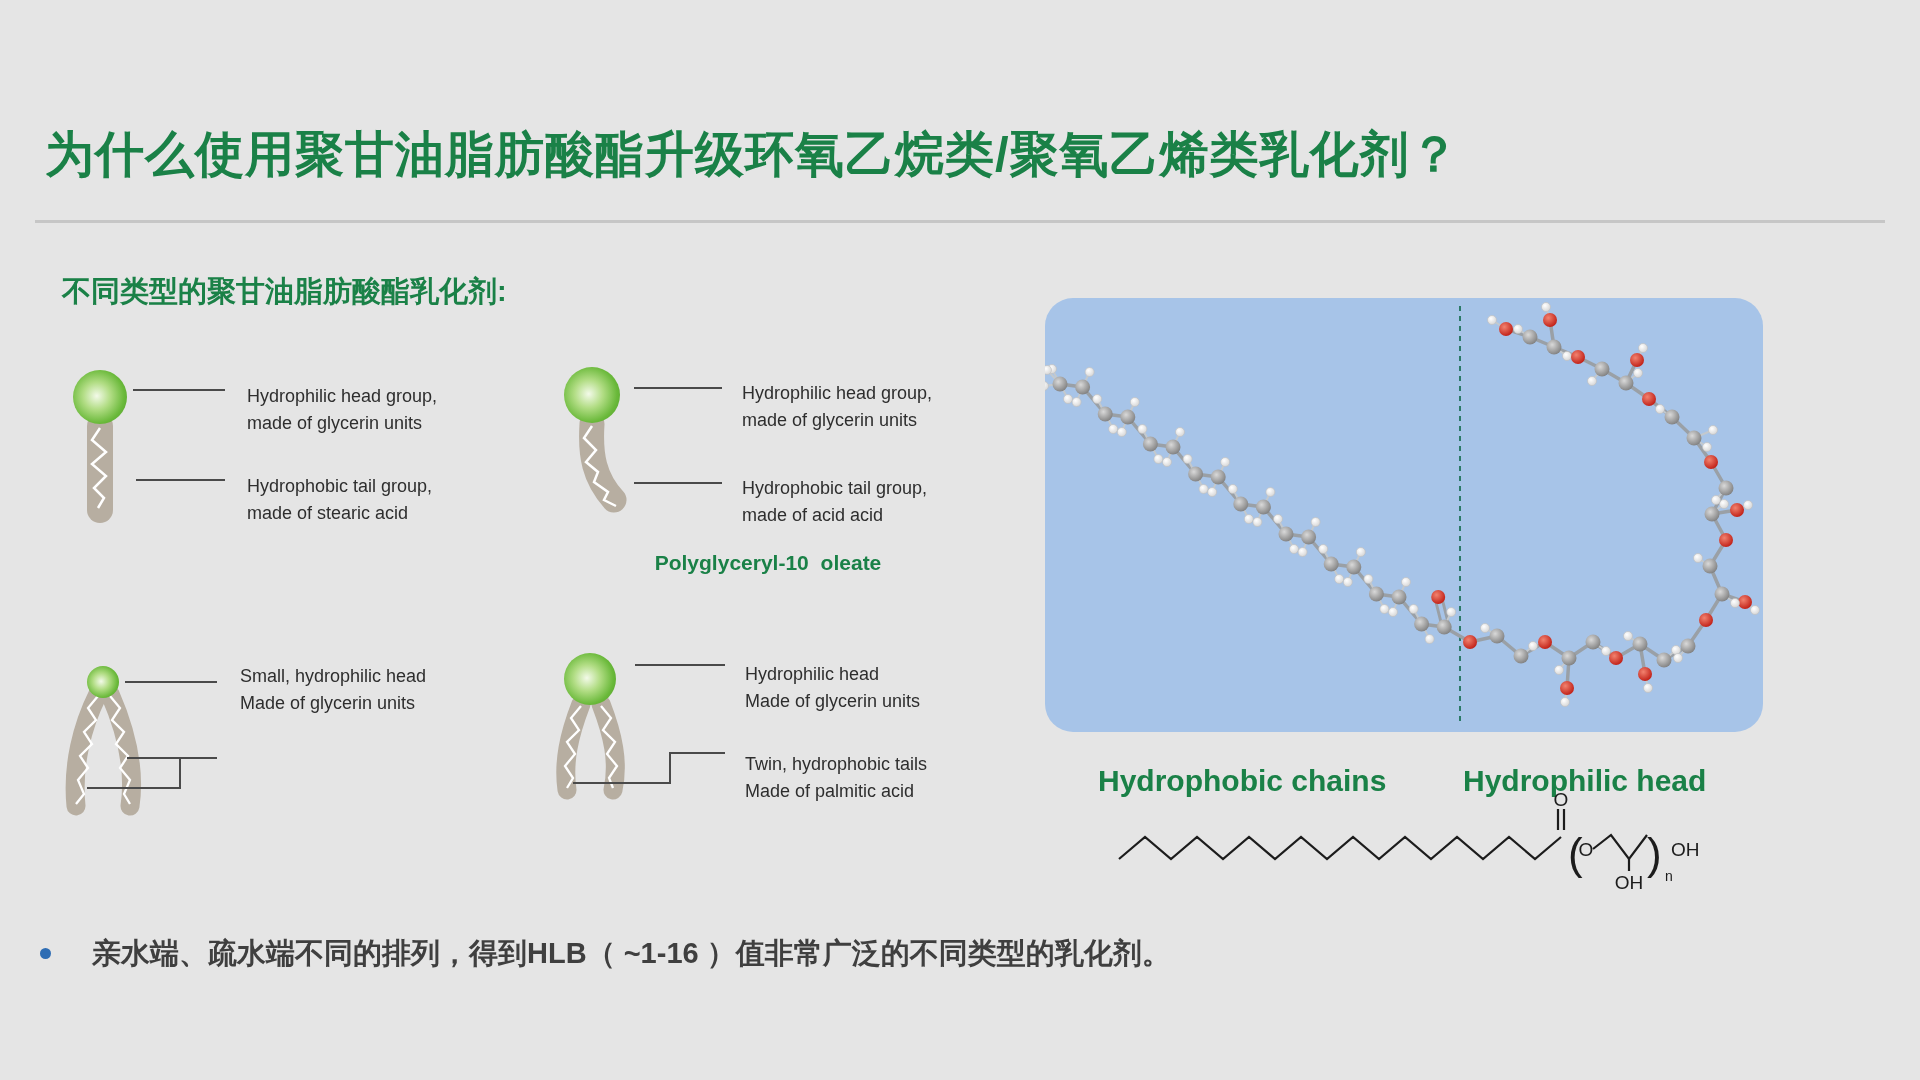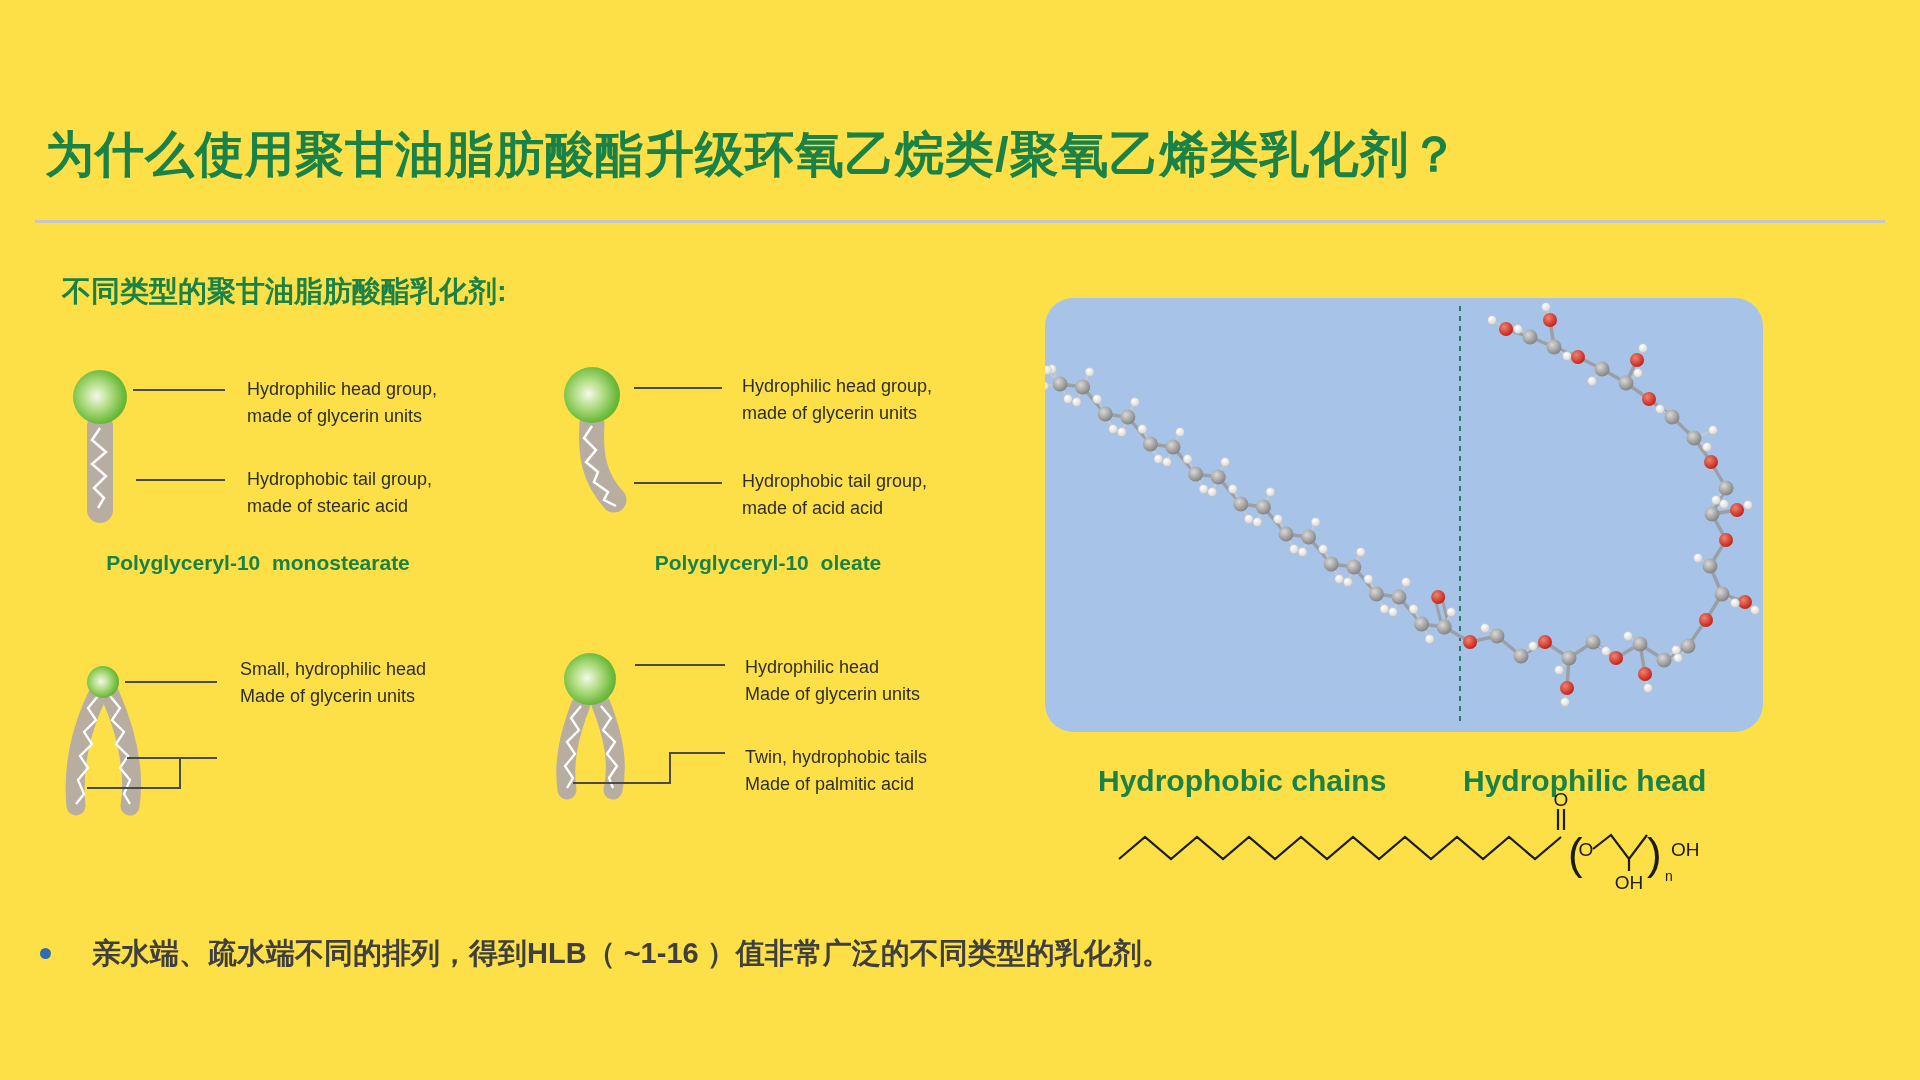--- a/index.html
+++ b/index.html
@@ -1,21 +1,21 @@
 <!DOCTYPE html>
 <html><head>
 <meta charset="utf-8">
 <style>
   html,body{margin:0;padding:0;background:#ffffff;}
-  #slide{position:relative;width:1920px;height:1080px;background:#fde047;overflow:hidden;
+  #slide{position:relative;width:1920px;height:1080px;background:#e5e5e5;overflow:hidden;
          font-family:"Liberation Sans", sans-serif;}
   .title{position:absolute;left:45px;top:122px;font-size:49px;font-weight:bold;color:#1a8147;letter-spacing:1px;white-space:nowrap;}
   .divider{position:absolute;left:35px;top:220px;width:1850px;height:3px;background:#c6c6c6;}
   .section-heading{position:absolute;left:62px;top:272px;font-size:29px;font-weight:bold;color:#1a8147;white-space:nowrap;}
-  .lbl{position:absolute;font-size:18px;line-height:27px;color:#2e2e2e;white-space:nowrap;}
+  .lbl{position:absolute;font-size:18px;line-height:27px;color:#2e2e2e;white-space:nowrap;margin-top:7px;}
   .ename{position:absolute;font-size:21px;font-weight:bold;color:#1a8147;text-align:center;word-spacing:6px;white-space:nowrap;}
   .connector{position:absolute;height:2px;background:#4a4a4a;}
   .icon-svg{position:absolute;}
   .bracket-svg{position:absolute;}
   #panel{position:absolute;left:1045px;top:298px;width:718px;height:434px;background:#a7c4e8;border-radius:28px;}
   #mol-svg{position:absolute;left:0;top:0;width:718px;height:434px;}
   .panel-label{position:absolute;top:764px;font-size:30px;font-weight:bold;color:#1a8147;text-align:left;white-space:nowrap;}
   #formula-svg{position:absolute;left:1113px;top:793px;}
   .formula-text{font-family:"Liberation Sans",sans-serif;fill:#1c1c1c;}
   .bullet-dot{position:absolute;left:40px;top:948px;width:11px;height:11px;border-radius:50%;background:#2e6db4;}
@@ -61,21 +61,20 @@
   <div class="connector" style="left:133px;top:389px;width:92px"></div>
   <div class="connector" style="left:136px;top:479px;width:89px"></div>
   <div class="lbl" style="left:247px;top:376px">
     <div>Hydrophilic head group,</div>
     <div>made of glycerin units</div>
   </div>
   <div class="lbl" style="left:247px;top:466px">
     <div>Hydrophobic tail group,</div>
     <div>made of stearic acid</div>
   </div>
-  <div class="ename" style="left:68px;top:551px;width:380px">Polyglyceryl-10 monostearate</div>
 
   <svg class="icon-svg" style="left:550px;top:360px" width="110" height="170" viewBox="0 0 110 170">
     <path d="M42,64 C40,95 44,118 64,140" stroke="#b7aea1" stroke-width="25" stroke-linecap="round" fill="none"></path>
     <polyline points="42,66 34,78 46,90 36,102 48,112 44,122 58,132 54,140 66,146" fill="none" stroke="#ffffff" stroke-width="2.5"></polyline>
     <circle cx="42" cy="35" r="28" fill="url(#gradGreen)"></circle>
   </svg>
   <div class="connector" style="left:634px;top:387px;width:88px"></div>
   <div class="connector" style="left:634px;top:482px;width:88px"></div>
   <div class="lbl" style="left:742px;top:373px">
     <div>Hydrophilic head group,</div>

